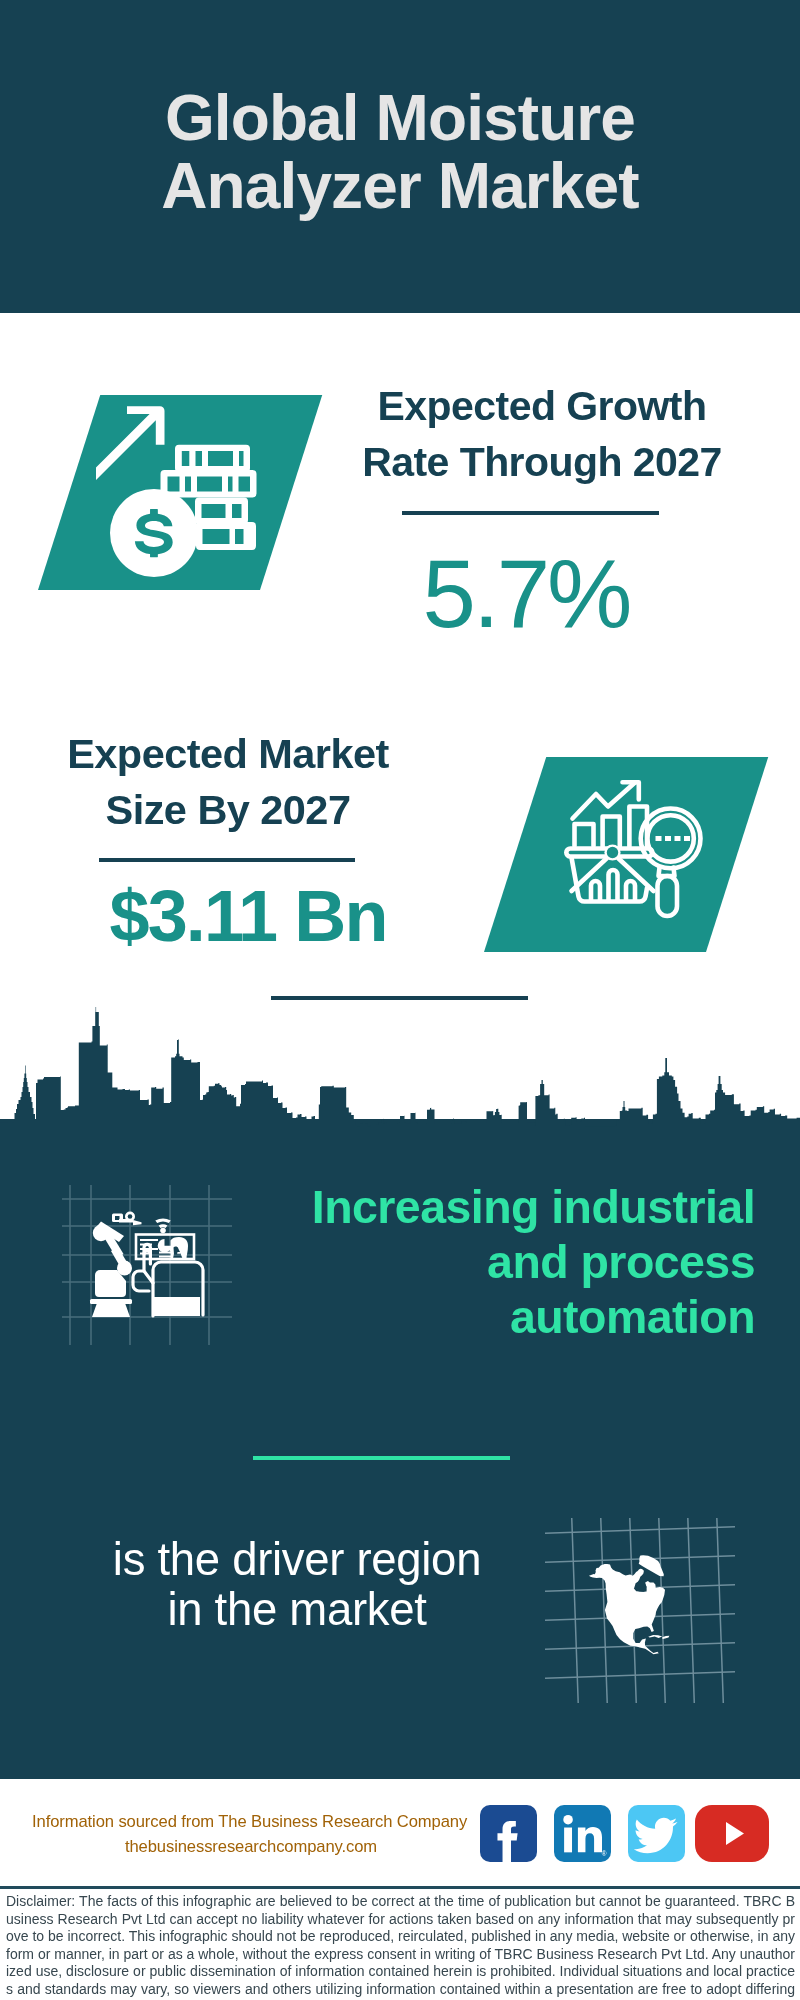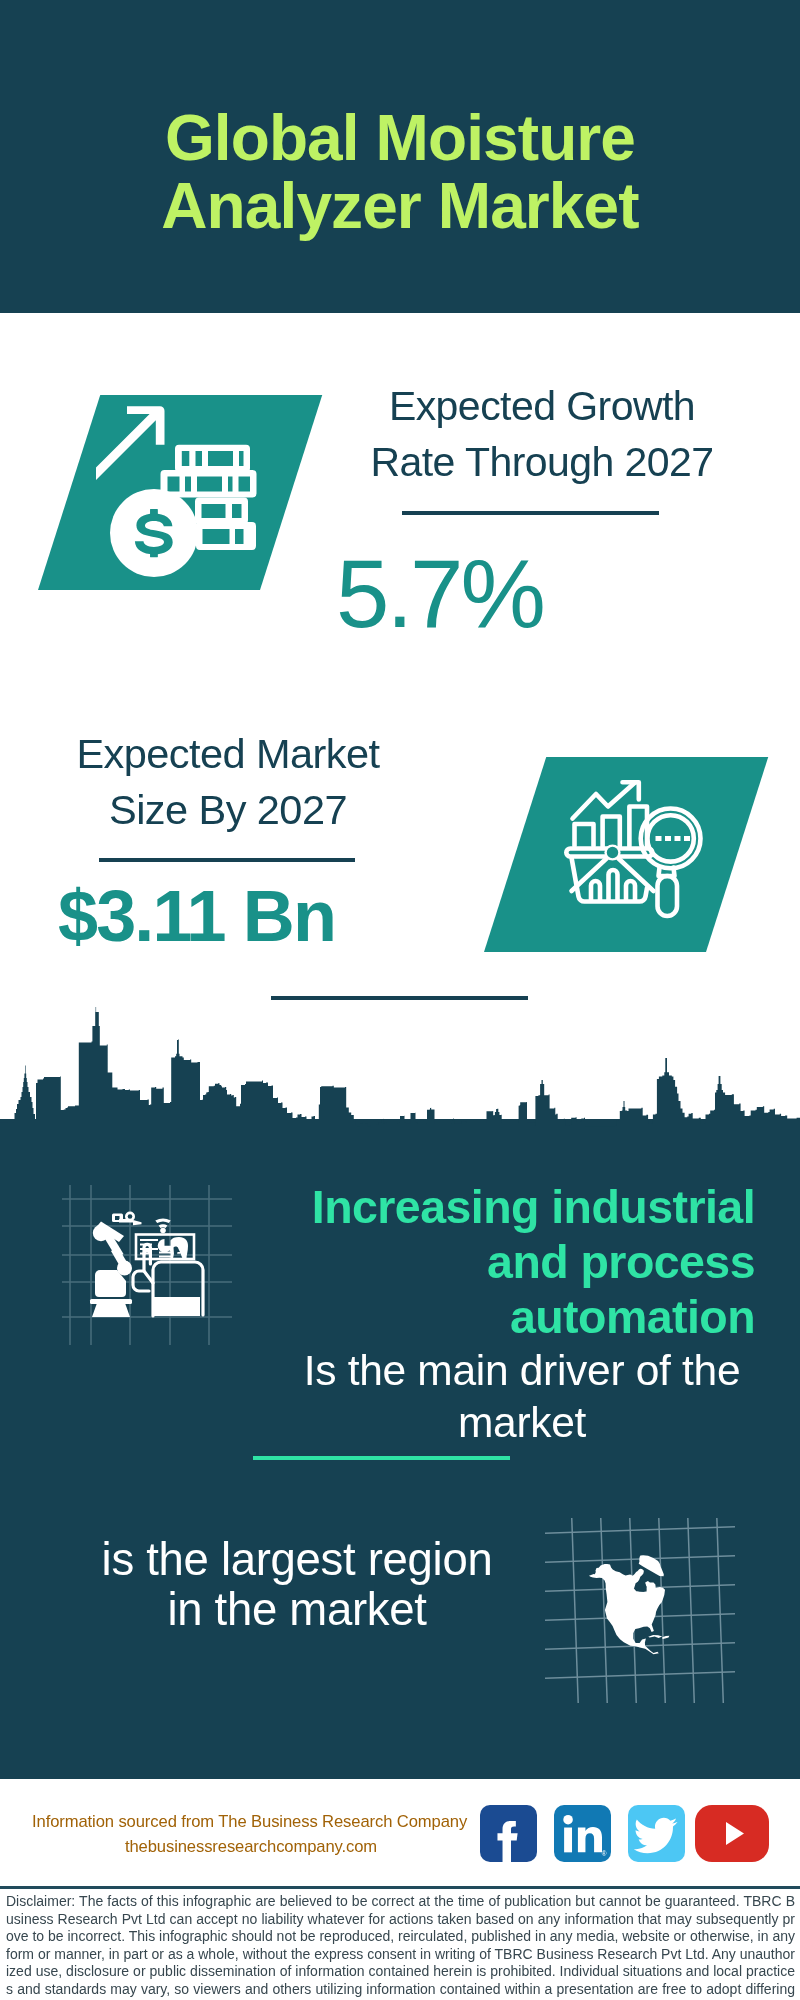--- a/index.html
+++ b/index.html
@@ -1,29 +1,29 @@
 <!DOCTYPE html>
 <html><head>
 <meta charset="utf-8">
 <style>
   html,body{margin:0;padding:0;}
   body{width:800px;height:2000px;background:#ffffff;font-family:"Liberation Sans",sans-serif;overflow:hidden;}
   .page{position:relative;width:800px;height:2000px;background:#fff;}
 
   
   .hdr{position:absolute;left:0;top:0;width:800px;height:313px;background:#164152;}
-  .hdr-title{position:absolute;left:140px;top:104px;width:520px;margin:0;text-align:center;
-    color:#bef264;font-size:64px;line-height:68px;font-weight:bold;letter-spacing:-0.9px;}
+  .hdr-title{position:absolute;left:140px;top:84px;width:520px;margin:0;text-align:center;
+    color:#e5e5e5;font-size:64px;line-height:68px;font-weight:bold;letter-spacing:-0.9px;}
 
   
   .para{position:absolute;background:#199189;}
-  .stat-label{position:absolute;color:#164152;font-weight:normal;text-align:center;}
+  .stat-label{position:absolute;color:#164152;font-weight:bold;text-align:center;}
   .rule{position:absolute;background:#164152;height:4px;}
   .ic{position:absolute;}
-  .stat-val{position:absolute;color:#199189;}
+  .stat-val{position:absolute;color:#199189;text-align:center;}
 
   
   .dark{position:absolute;left:0;width:800px;background:#164152;}
   .sky{position:absolute;left:0;width:800px;}
 
   .dtxt{position:absolute;text-align:center;}
   .hl{color:#2fe3a5;font-weight:bold;display:block;font-size:46.5px;line-height:55px;letter-spacing:-0.55px;text-align:right;}
   .sub{color:#ffffff;display:block;font-weight:normal;font-size:42.5px;line-height:52px;letter-spacing:-0.3px;}
   #region-text .hl{font-size:44px;letter-spacing:-0.95px;line-height:53px;}
   #region-text .sub{font-size:45.5px;letter-spacing:-0.3px;line-height:50px;}
@@ -183,41 +183,40 @@
         <path d="M91 131 v-46 a8 8 0 0 1 8 -8 h34 a8 8 0 0 1 8 8 v45"></path>
 
         <path d="M91 98 l-9 -12 v-17 a3.2 3.2 0 0 1 6.4 0 v10"></path>
         <path d="M82 69 v-6.5 a3.2 3.2 0 0 1 6.4 0 v6.5"></path>
         <path d="M82 86 h-5 a6 6 0 0 0 -6 6 v8 a6 6 0 0 0 6 6 h10"></path>
       </g>
       <rect x="91" y="112" width="47" height="19" fill="#ffffff"></rect>
     </svg>
     <div class="dtxt" style="left:289px;top:1180px;width:466px;">
       <span class="hl">Increasing industrial and process automation</span>
-      <span class="sub">Is the main driver of the market</span>
     </div>
     <div class="greenrule" style="left:253px;top:1456px;width:257px;"></div>
   </div>
 
   <div>
     <svg class="ic" viewBox="0 0 190 185" style="left:545px;top:1518px;width:190px;height:185px;" xmlns="http://www.w3.org/2000/svg">
       <g stroke="#6e8e9c" stroke-width="1.5" fill="none" transform="rotate(-2 95 92)">
         <path d="M-10 12 H200 M-10 41 H200 M-10 70 H200 M-10 99 H200 M-10 128 H200 M-10 157 H200"></path>
         <path d="M30 -10 V200 M59 -10 V200 M88 -10 V200 M117 -10 V200 M146 -10 V200 M175 -10 V200"></path>
       </g>
       <g fill="#ffffff">
         <path d="M93.7,45.7 L94.4,43.7 L94.3,41.2 L94.6,39.1 L95.4,37.6 L98.2,37.2 L103.1,37.7 L108.3,40.0 L113.1,42.9 L114.8,45.7 L115.6,48.4 L117.1,52.1 L118.8,56.3 L118.6,58.3 L114.6,58.0 L110.6,55.8 L106.7,53.4 L102.7,51.2 L98.0,48.6 Z"></path>
         <path d="M55.6,47.5 L59.6,46.0 L62.2,46.1 L65.0,46.6 L66.1,49.4 L67.7,51.6 L70.7,53.3 L74.7,54.2 L76.2,55.2 L78.3,56.6 L80.6,57.4 L82.7,57.0 L85.2,56.5 L87.7,57.8 L89.6,55.9 L91.1,53.9 L92.7,53.1 L93.9,51.6 L95.2,50.7 L97.0,50.9 L98.9,52.8 L98.4,55.6 L97.0,57.2 L95.3,58.8 L94.3,61.6 L92.9,63.7 L90.6,65.2 L89.5,69.2 L91.3,72.4 L94.5,73.4 L98.5,73.8 L101.6,73.6 L101.2,69.6 L100.2,64.4 L102.9,62.9 L104.9,64.4 L108.5,64.4 L110.4,66.6 L110.7,70.1 L114.9,69.0 L117.9,69.8 L120.0,71.8 L119.3,76.9 L117.8,81.4 L116.9,84.1 L114.2,87.3 L112.2,90.9 L111.0,94.1 L110.6,97.1 L108.4,102.6 L106.7,106.5 L108.9,113.0 L106.6,114.1 L104.9,110.3 L102.3,108.6 L98.7,108.7 L94.0,110.2 L90.4,111.1 L88.0,115.2 L88.0,120.6 L90.7,125.1 L94.6,124.9 L97.1,121.5 L100.9,120.4 L99.9,124.4 L100.1,127.7 L105.7,133.1 L108.5,135.1 L112.4,133.7 L113.8,135.2 L108.5,136.3 L104.4,133.4 L100.2,130.8 L94.8,129.4 L90.7,128.3 L85.4,127.8 L78.8,124.3 L75.0,121.3 L71.5,116.9 L69.5,112.5 L67.6,108.1 L64.8,104.0 L62.0,100.5 L59.9,91.9 L62.4,83.9 L61.6,76.3 L60.8,70.8 L60.6,65.4 L59.6,62.5 L57.0,60.1 L54.3,59.7 L51.5,60.1 L48.0,59.5 L45.5,58.7 L44.0,57.7 L48.7,55.9 L49.8,56.3 L50.8,54.1 L50.5,52.5 L51.5,50.1 L53.7,49.7 Z"></path>
         <path d="M103.3,118.7 L108.2,116.9 L113.2,117.2 L117.2,118.4 L113.6,120.0 L109.6,118.5 L104.7,119.4 Z"></path>
         <path d="M117.3,119.3 L120.8,118.1 L124.4,117.7 L123.5,119.5 L120.0,120.6 L117.5,121.0 Z"></path>
       </g>
       <path d="M88.9,70.5 L90.8,67.1 L92.9,63.7 L96.4,62.5 L99.3,63.9 L101.7,68.8 L101.3,72.6 L98.5,73.8 L95.3,73.6 L91.3,73.3 Z" fill="#164152"></path>
     </svg>
     <div class="dtxt" id="region-text" style="left:97px;top:1535px;width:400px;">
-      <span class="sub">is the largest region in the market</span>
+      <span class="sub">is the driver region in the market</span>
     </div>
   </div>
   </div>
 
   <div>
     <div class="src" style="left:32px;top:1809px;width:470px;">Information sourced from The Business Research Company</div>
     <div class="src" style="left:16px;top:1834px;width:470px;text-align:center;">thebusinessresearchcompany.com</div>
 
     <div class="socials" style="left:480px;top:1805px;">
       <a class="soc" style="background:#1b4b92;">

